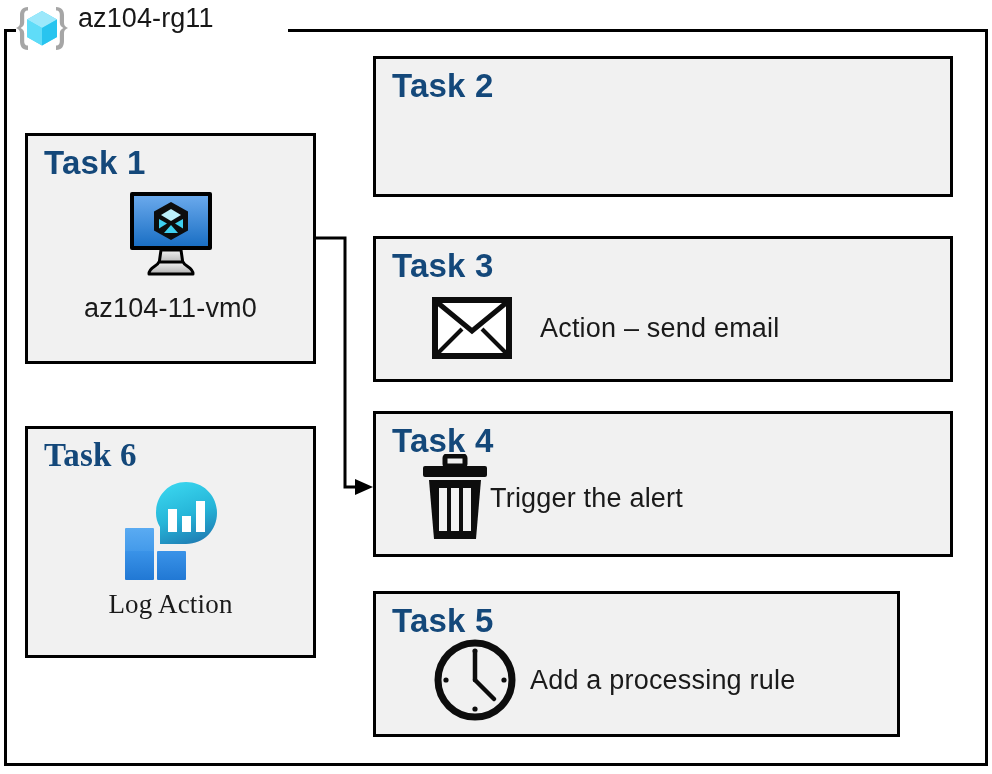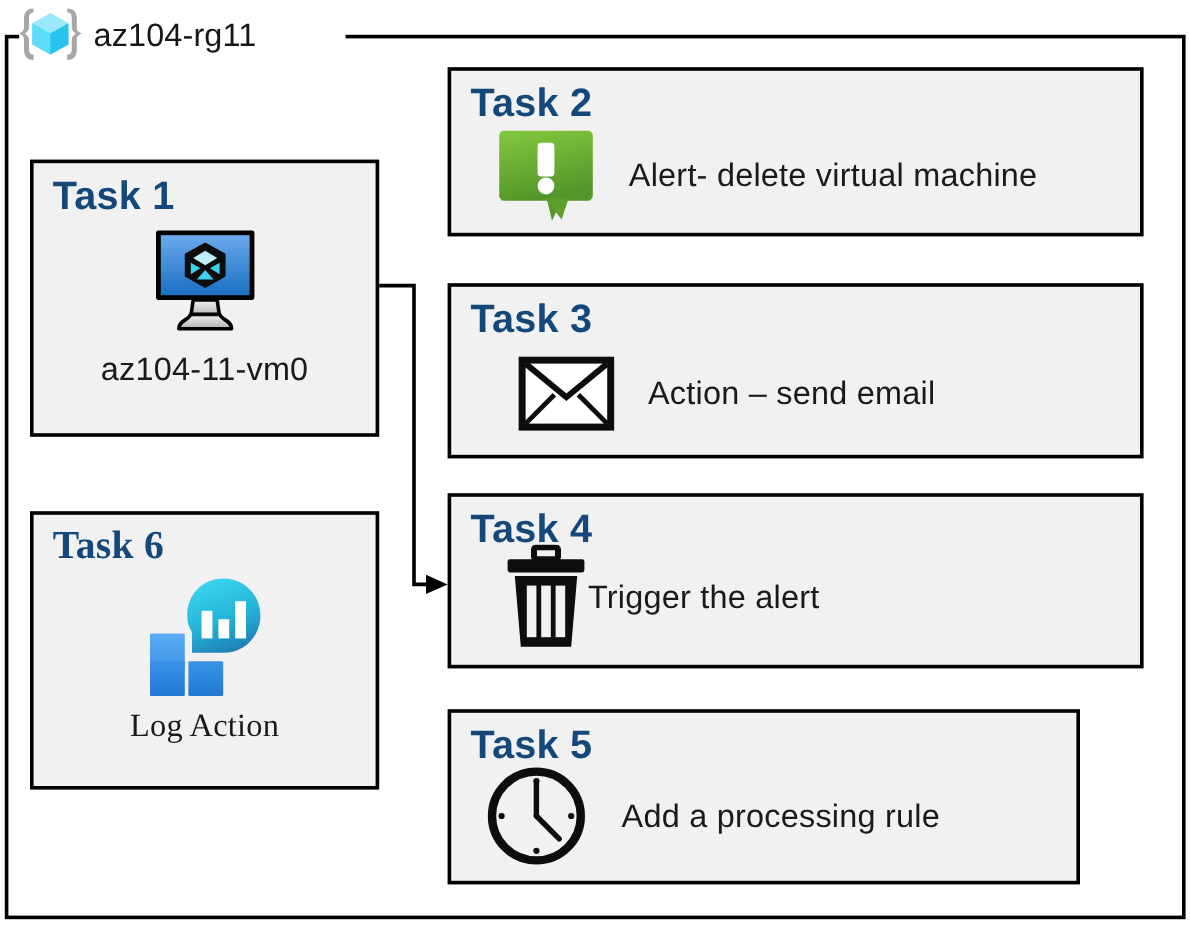--- a/index.html
+++ b/index.html
@@ -41,21 +41,20 @@
     width: 272px;
     height: 28px;
     background: #ffffff;
   }
   .rg-label {
     position: absolute;
     left: 14px;
     top: 3px;
     height: 52px;
     display: flex;
-    align-items: center;
     gap: 8px;
     background: transparent;
   }
   .rg-label-text {
     font-size: 27px;
     color: #171717;
     white-space: nowrap;
     letter-spacing: 0.1px;
   }
 
@@ -217,38 +216,20 @@
         <rect x="52" y="30" width="9" height="23" fill="#ffffff"></rect>
         <rect x="66" y="37" width="9" height="16" fill="#ffffff"></rect>
         <rect x="80" y="22" width="9" height="31" fill="#ffffff"></rect>
       </svg>
     </div>
     <div class="card-label-center" style="top:160px;">Log Action</div>
   </div>
 
   <div class="card" id="card-task2">
     <div class="card-title">Task 2</div>
-    <div class="card-body-row" style="top:42px; height:90px; padding-left:36px; gap:26px;">
-      <span class="icon-slot" style="width:86px; height:82px;">
-        <svg width="86" height="82" viewBox="0 0 86 82" aria-hidden="true">
-          <defs>
-            <linearGradient id="alertGreen" x1="0" y1="0" x2="0.25" y2="1">
-              <stop offset="0%" stop-color="#83c83f"></stop>
-              <stop offset="100%" stop-color="#55962a"></stop>
-            </linearGradient>
-          </defs>
-          <path d="M6 6 L80 6 L80 62 L56 62 L48 79 L44 62 L6 62 Z" fill="url(#alertGreen)" rx="3"></path>
-          <rect x="4" y="4" width="78" height="58" rx="4" fill="url(#alertGreen)"></rect>
-          <polygon points="42,60 62,60 56,78" fill="#5d9f2d"></polygon>
-          <rect x="36" y="14" width="14" height="28" rx="3" fill="#ffffff"></rect>
-          <circle cx="43" cy="50" r="7" fill="#ffffff"></circle>
-        </svg>
-      </span>
-      <span class="card-label">Alert- delete virtual machine</span>
-    </div>
   </div>
 
   <div class="card" id="card-task3">
     <div class="card-title">Task 3</div>
     <div class="card-body-row" style="top:44px; height:90px; padding-left:56px; gap:28px;">
       <span class="icon-slot" style="width:80px; height:62px;">
         <svg width="80" height="62" viewBox="0 0 80 62" aria-hidden="true">
           <rect x="3" y="3" width="74" height="56" fill="#ffffff" stroke="#0d0d0d" stroke-width="6"></rect>
           <path d="M6 6 L40 34 L74 6" fill="none" stroke="#0d0d0d" stroke-width="5"></path>
           <path d="M6 56 L30 32" fill="none" stroke="#0d0d0d" stroke-width="4"></path>
@@ -275,21 +256,21 @@
           <rect x="31" y="34" width="8" height="43" fill="#f1f1f1"></rect>
           <rect x="43" y="34" width="8" height="43" fill="#f1f1f1"></rect>
         </svg>
       </span>
       <span class="card-label">Trigger the alert</span>
     </div>
   </div>
 
   <div class="card" id="card-task5">
     <div class="card-title">Task 5</div>
-    <div class="card-body-row" style="top:38px; height:96px; padding-left:28px; gap:28px;">
+    <div class="card-body-row" style="top:38px; height:96px; padding-left:56px; gap:12px;">
       <span class="icon-slot" style="width:86px; height:86px;">
         <svg width="86" height="86" viewBox="0 0 86 86" aria-hidden="true">
           <circle cx="43" cy="43" r="37" fill="#f1f1f1" stroke="#0d0d0d" stroke-width="7"></circle>
 
           <circle cx="43" cy="14" r="2.6" fill="#0d0d0d"></circle>
           <circle cx="72" cy="43" r="2.6" fill="#0d0d0d"></circle>
           <circle cx="43" cy="72" r="2.6" fill="#0d0d0d"></circle>
           <circle cx="14" cy="43" r="2.6" fill="#0d0d0d"></circle>
 
           <line x1="43" y1="43" x2="43" y2="16" stroke="#0d0d0d" stroke-width="4.5" stroke-linecap="round"></line>

